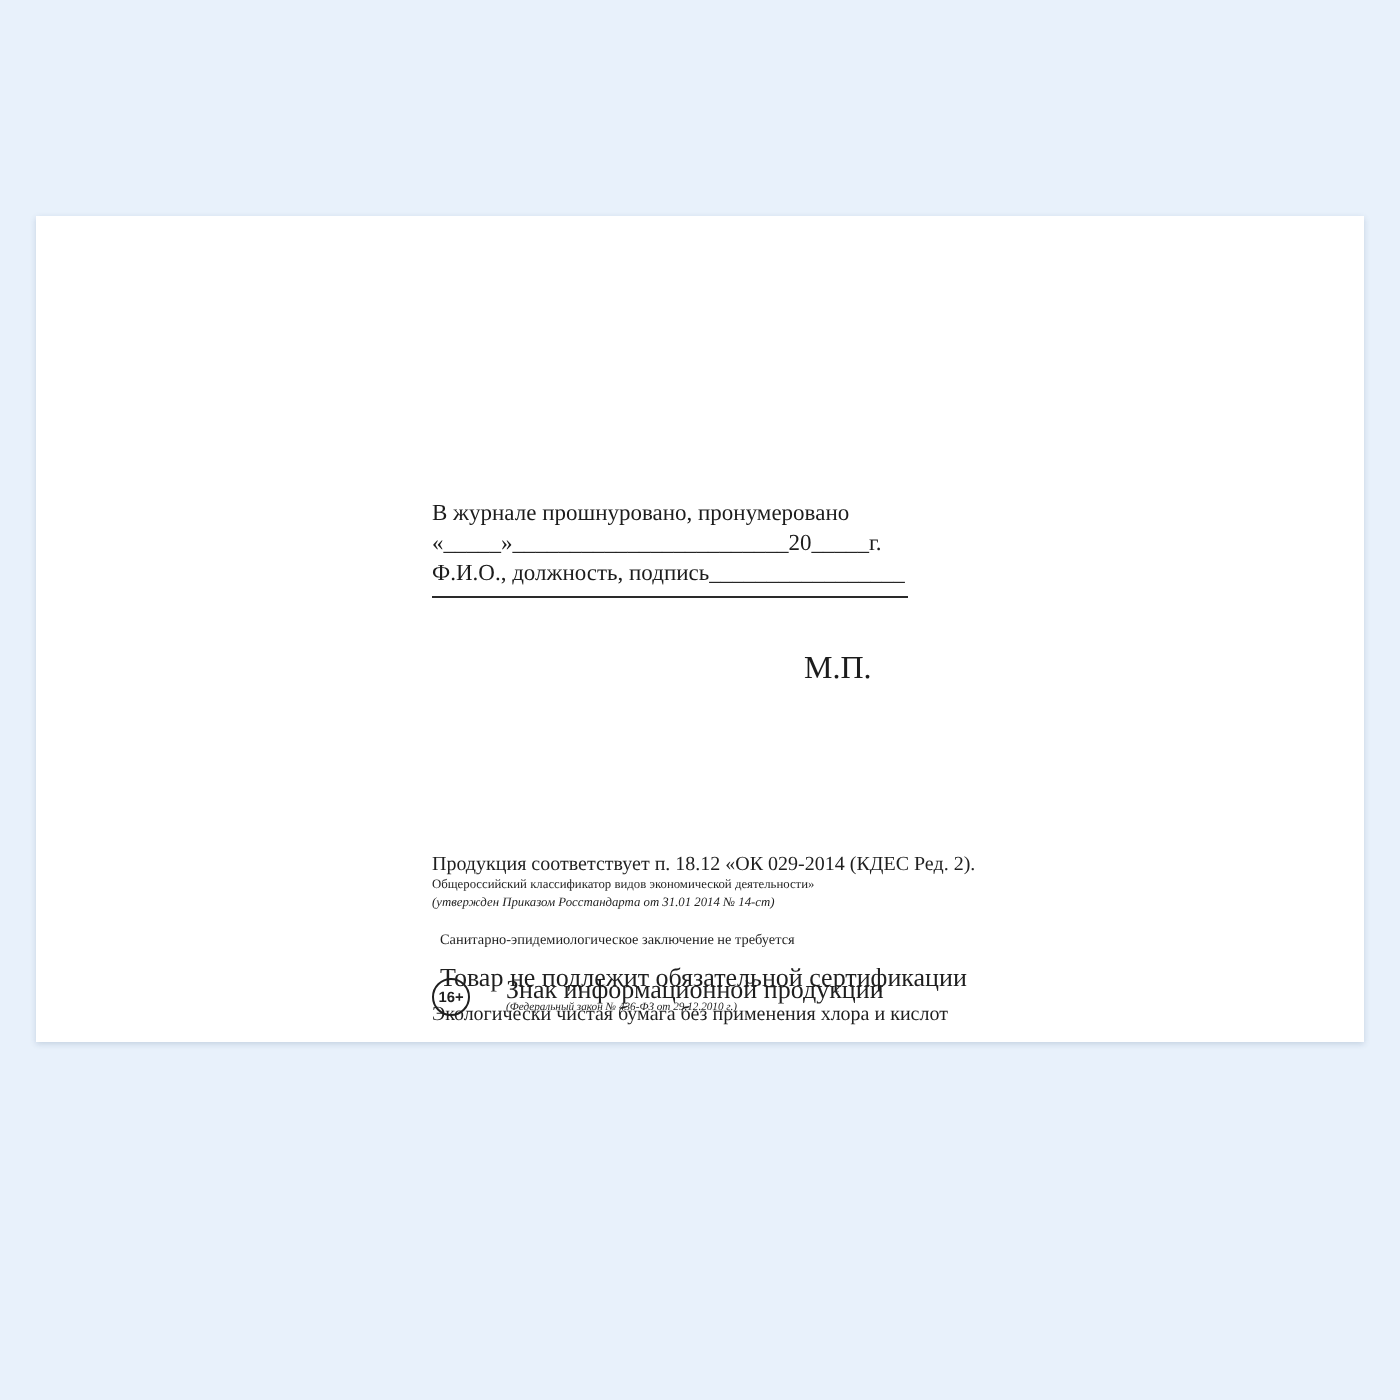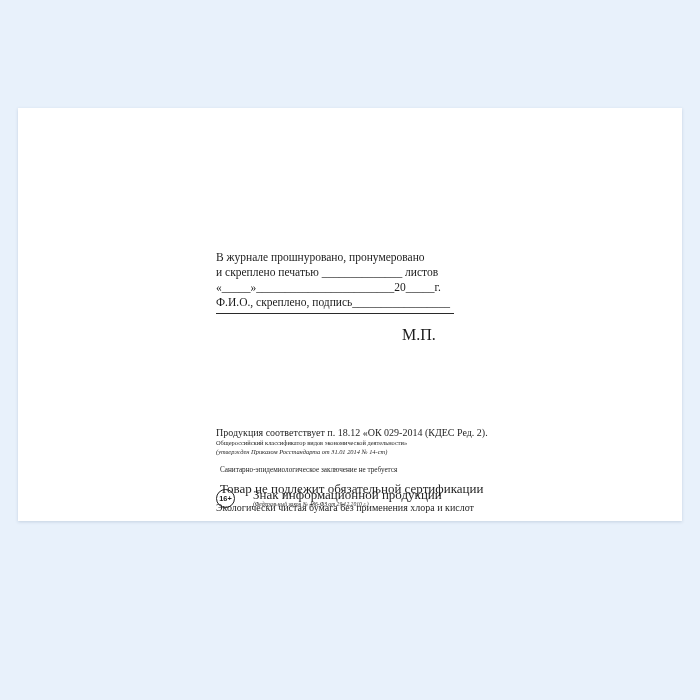--- a/index.html
+++ b/index.html
@@ -145,23 +145,22 @@
 </style>
 </head>
 <body>
 
 <div class="stage">
   <div class="page">
     <div class="page-inner">
 
       <div class="seal-block">
         <div class="seal-line">В журнале прошнуровано, пронумеровано</div>
-        <div class="seal-line">и скреплено печатью ______________ листов</div>
         <div class="seal-line">«_____»________________________20_____г.</div>
-        <div class="seal-line">Ф.И.О., скреплено, подпись_________________</div>
+        <div class="seal-line">Ф.И.О., должность, подпись_________________</div>
         <span class="underline-rule"></span>
       </div>
 
       <div class="mp">М.П.</div>
 
       <div class="legal">
         <div class="l1">Продукция соответствует п. 18.12 «ОК 029-2014 (КДЕС Ред. 2).</div>
         <div class="l2">Общероссийский классификатор видов экономической деятельности»</div>
         <div class="l3">(утвержден Приказом Росстандарта от 31.01 2014 № 14-ст)</div>
         <div class="sp1"></div>

